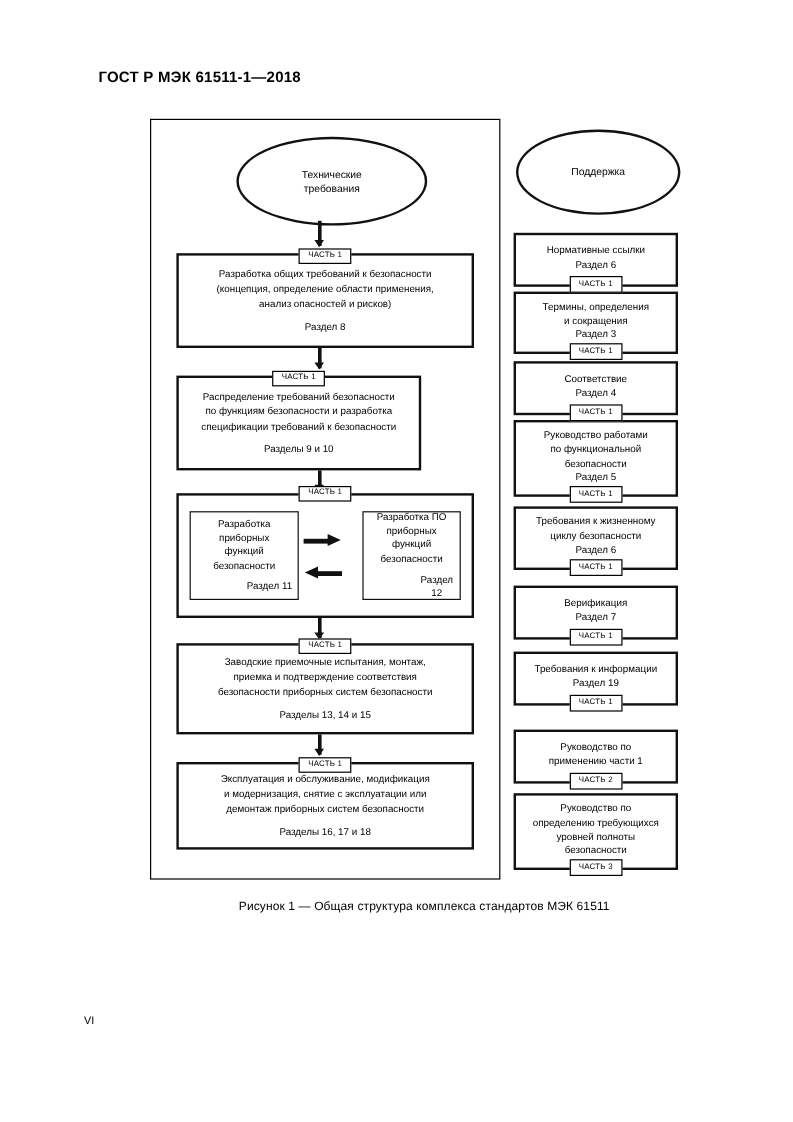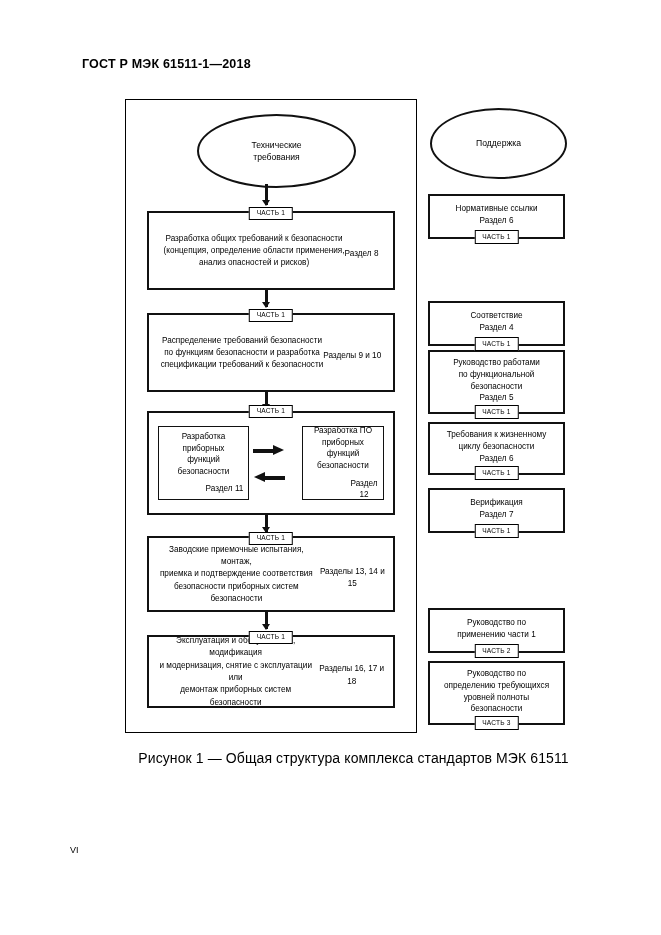--- a/index.html
+++ b/index.html
@@ -30,21 +30,21 @@
     text-align:center;font-size:8.6px;line-height:1.45;
     background:#fff;
   }
   .ellipse-left{left:197px;top:114px;width:155px;height:70px;}
   .ellipse-right{left:430px;top:108px;width:133px;height:67px;}
 
   
   .flow-box{
     position:absolute;box-sizing:border-box;
     border:2.6px solid #111;background:#fff;
-    display:flex;align-items:center;
+    display:flex;flex-direction:column;align-items:center;
     justify-content:center;text-align:center;
     font-size:8.2px;line-height:1.5;padding:7px 6px 6px;
   }
   .flow-box .body{white-space:pre-line;}
   .flow-box .sect{margin-top:7px;}
 
   
   .tab-top{
     position:absolute;top:-6.5px;left:50%;transform:translateX(-50%);
     background:#fff;border:1.6px solid #000;
@@ -108,21 +108,21 @@
     border:2.4px solid #111;background:#fff;
     display:flex;flex-direction:column;align-items:center;
     justify-content:center;text-align:center;
     font-size:8.2px;line-height:1.45;padding:5px 5px 8px;
   }
   .sup-box .body{white-space:pre-line;}
 
   
   .caption{
     position:absolute;left:0;right:0;top:750px;text-align:center;
-    font-size:14px;letter-spacing:.1px;margin-left:46px;
+    font-size:10px;letter-spacing:.1px;margin-left:46px;
   }
   .folio{position:absolute;left:70px;top:845px;font-size:9px;}
 </style>
 </head>
 <body>
 
 <div class="page">
 
   <div class="doc-header">ГОСТ Р МЭК 61511-1—2018</div>
 
@@ -136,21 +136,21 @@
   <div class="flow-box" style="left:147px;top:211px;width:248px;height:79px;">
     <div class="tab-top">ЧАСТЬ 1</div>
     <div class="body">Разработка общих требований к безопасности
 (концепция, определение области применения,
 анализ опасностей и рисков)</div>
     <div class="sect">Раздел 8</div>
   </div>
 
   <div class="connector" style="top:290px;height:17px;"></div>
 
-  <div class="flow-box" style="left:147px;top:313px;width:248px;height:79px;">
+  <div class="flow-box" style="left:147px;top:313px;width:204px;height:79px;">
     <div class="tab-top">ЧАСТЬ 1</div>
     <div class="body">Распределение требований безопасности
 по функциям безопасности и разработка
 спецификации требований к безопасности</div>
     <div class="sect">Разделы 9 и 10</div>
   </div>
 
   <div class="connector" style="top:392px;height:17px;"></div>
 
   <div class="dual-wrap">
@@ -204,20 +204,26 @@
   </div>
 
   <div class="ellipse ellipse-right">Поддержка</div>
 
   <div class="sup-box" style="top:194px;height:45px;">
     <div class="body">Нормативные ссылки
 Раздел 6</div>
     <div class="tab-bottom">ЧАСТЬ 1</div>
   </div>
 
+  <div class="sup-box" style="top:243px;height:52px;">
+    <div class="body">Термины, определения
+и сокращения
+Раздел 3</div>
+    <div class="tab-bottom">ЧАСТЬ 1</div>
+  </div>
 
   <div class="sup-box" style="top:301px;height:45px;">
     <div class="body">Соответствие
 Раздел 4</div>
     <div class="tab-bottom">ЧАСТЬ 1</div>
   </div>
 
   <div class="sup-box" style="top:350px;height:64px;">
     <div class="body">Руководство работами
 по функциональной
@@ -232,20 +238,25 @@
 Раздел 6</div>
     <div class="tab-bottom">ЧАСТЬ 1</div>
   </div>
 
   <div class="sup-box" style="top:488px;height:45px;">
     <div class="body">Верификация
 Раздел 7</div>
     <div class="tab-bottom">ЧАСТЬ 1</div>
   </div>
 
+  <div class="sup-box" style="top:543px;height:45px;">
+    <div class="body">Требования к информации
+Раздел 19</div>
+    <div class="tab-bottom">ЧАСТЬ 1</div>
+  </div>
 
   <div class="sup-box" style="top:608px;height:45px;">
     <div class="body">Руководство по
 применению части 1</div>
     <div class="tab-bottom">ЧАСТЬ 2</div>
   </div>
 
   <div class="sup-box" style="top:661px;height:64px;">
     <div class="body">Руководство по
 определению требующихся

